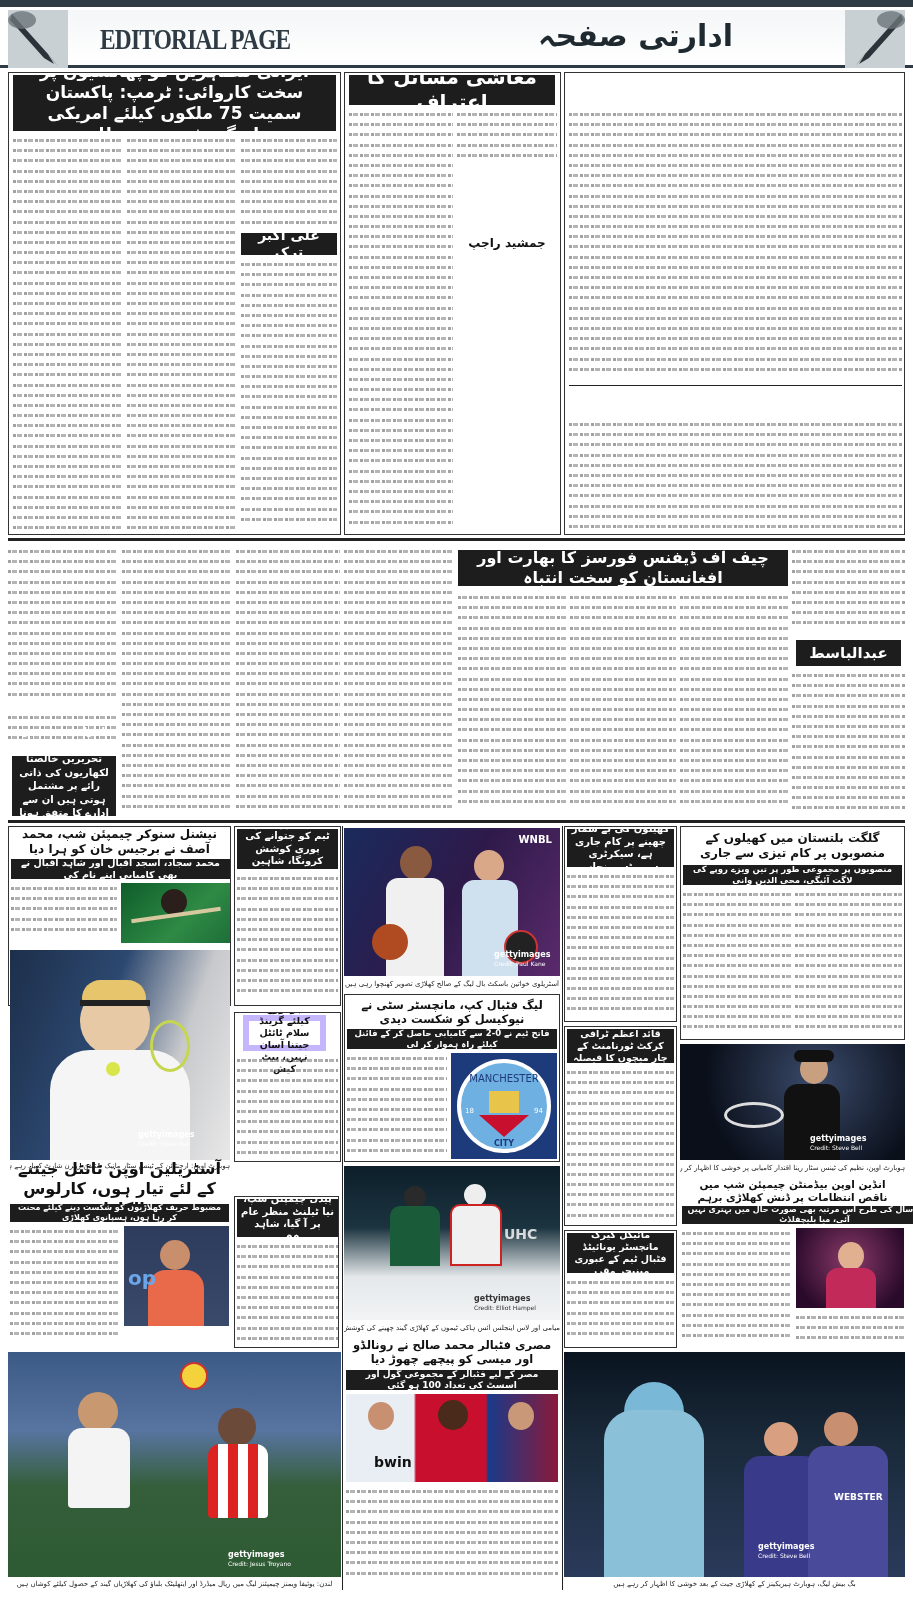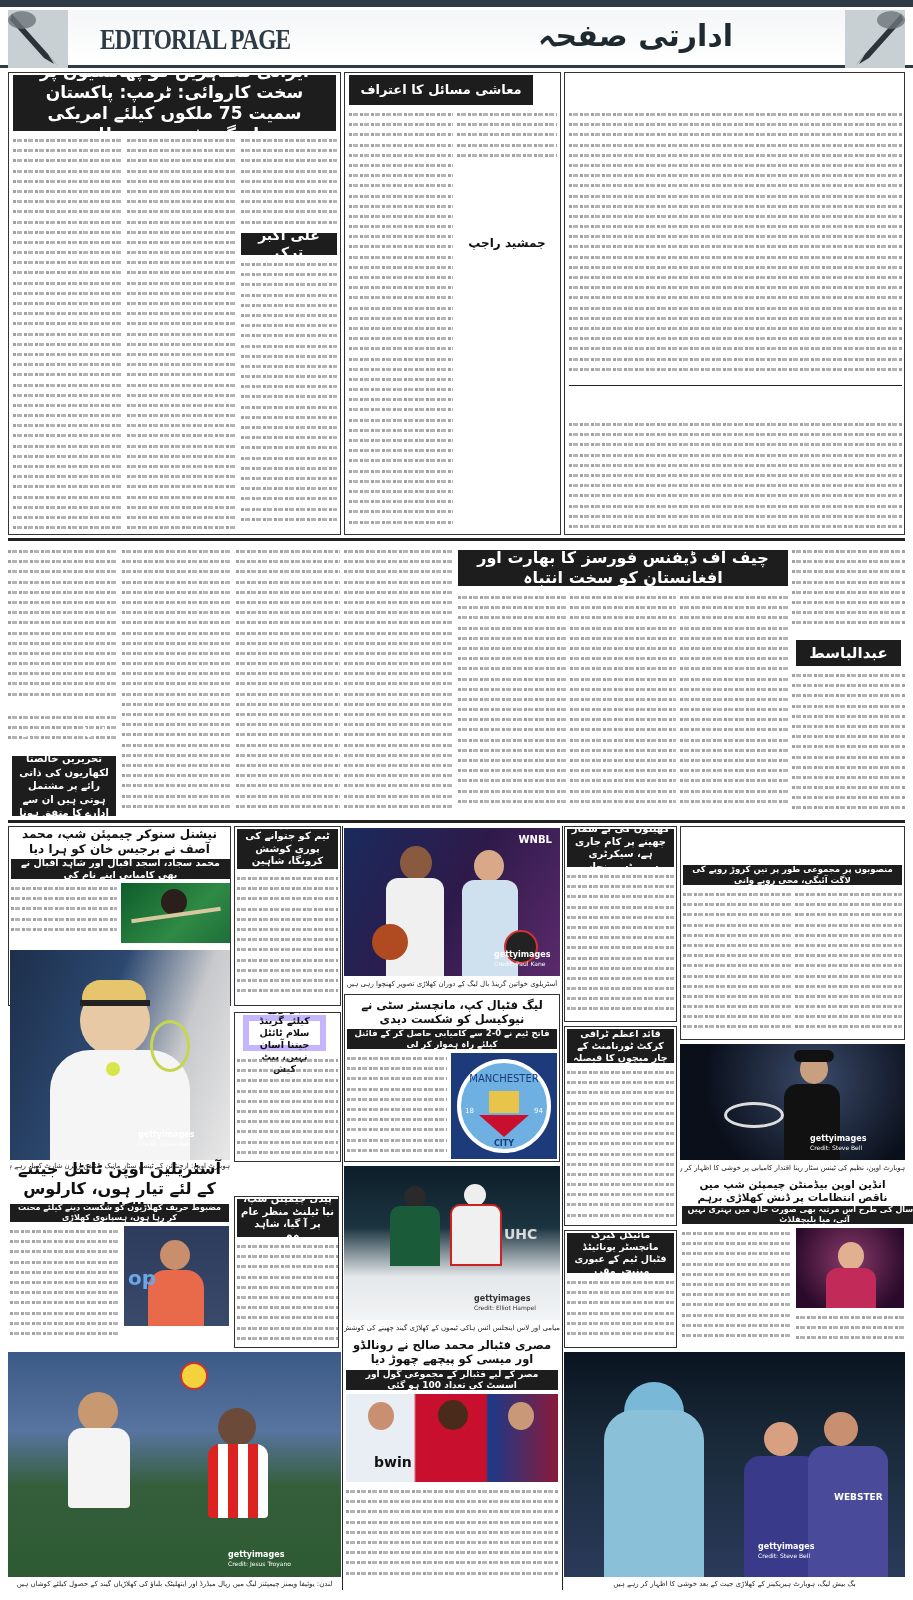--- a/index.html
+++ b/index.html
@@ -164,21 +164,21 @@
       <span class="line"></span>
       <span class="line"></span>
       <span class="line"></span>
       <span class="line"></span>
       <span class="line"></span>
       <span class="line"></span>
     </div>
 </div>
 
 <div class="box" style="left:344px;top:72px;width:217px;height:463px">
-  <div class="hd" style="left:4px;top:2px;width:184px;height:30px;font-size:13px">معاشی مسائل کا اعتراف</div>
+  <div class="hd" style="left:4px;top:2px;width:206px;height:30px;font-size:20px">معاشی مسائل کا اعتراف</div>
   <div class="txt" style="left:112px;top:36px;width:100px;height:52px">
       <span class="line"></span>
       <span class="line"></span>
       <span class="line"></span>
       <span class="line"></span>
       <span class="line"></span>
     </div>
   <div class="hd" style="left:112px;top:160px;width:100px;height:20px;font-size:12px;background:#fff;color:#111">جمشید راجپ</div>
   <div class="txt" style="left:4px;top:36px;width:104px;height:424px">
       <span class="line"></span>
@@ -591,21 +591,21 @@
 <div class="photo" style="left:344px;top:828px;width:216px;height:148px;background:linear-gradient(120deg,#1a2a5c,#2e1a4a 50%,#5b2a6c)">
   <div style="position:absolute;right:8px;top:6px;color:#fff;font-size:10px;font-weight:bold">WNBL</div>
   <div style="position:absolute;left:56px;top:18px;width:32px;height:34px;border-radius:50%;background:#8a5a40"></div>
   <div style="position:absolute;left:42px;top:50px;width:58px;height:98px;background:#f0f0f0;border-radius:12px 12px 0 0"></div>
   <div style="position:absolute;left:28px;top:96px;width:36px;height:36px;border-radius:50%;background:#b04a20"></div>
   <div style="position:absolute;left:130px;top:22px;width:30px;height:32px;border-radius:50%;background:#d8a888"></div>
   <div style="position:absolute;left:118px;top:52px;width:56px;height:96px;background:#cfe0ef;border-radius:12px 12px 0 0"></div>
   <div style="position:absolute;left:160px;top:102px;width:34px;height:34px;border-radius:50%;background:#222;border:2px solid #c33"></div>
   <div class="credit" style="left:150px;top:122px"><span>gettyimages</span><small>Credit: Paul Kane</small></div>
 </div>
-<div class="caption" style="left:344px;top:980px;width:216px;height:10px">آسٹریلوی خواتین گرینڈ بال لیگ کے دوران کھلاڑی تصویر کھنچوا رہی ہیں</div>
+<div class="caption" style="left:344px;top:980px;width:216px;height:10px">آسٹریلوی خواتین باسکٹ بال لیگ کے صالح کھلاڑی تصویر کھنچوا رہی ہیں</div>
 
 <div class="box" style="left:344px;top:994px;width:216px;height:168px">
   <div class="hd white" style="left:0;top:2px;width:214px;height:30px;font-size:11.5px;border:none">لیگ فٹبال کپ، مانچسٹر سٹی نے نیوکیسل کو شکست دیدی</div>
   <div class="hd" style="left:2px;top:34px;width:210px;height:20px;font-size:8.5px">فاتح ٹیم نے 0-2 سے کامیابی حاصل کر کے فائنل کیلئے راہ ہموار کر لی</div>
   <div class="txt" style="left:2px;top:58px;width:100px;height:106px">
       <span class="line"></span>
       <span class="line"></span>
       <span class="line"></span>
       <span class="line"></span>
       <span class="line"></span>
@@ -670,21 +670,22 @@
       <span class="line"></span>
       <span class="line"></span>
       <span class="line"></span>
       <span class="line"></span>
       <span class="line"></span>
       <span class="line"></span>
     </div>
 </div>
 
 <div class="box" style="left:680px;top:826px;width:225px;height:214px">
-  <div class="hd" style="left:2px;top:38px;width:219px;height:20px;font-size:8.5px">منصوبوں پر مجموعی طور پر تین کروڑ روپے کی لاگت آئیگی، محی روپے وانی</div>
+  <div class="hd white" style="left:0;top:4px;width:223px;height:30px;font-size:12px;border:none">گلگت بلتستان میں کھیلوں کے منصوبوں پر کام تیزی سے جاری</div>
+  <div class="hd" style="left:2px;top:38px;width:219px;height:20px;font-size:8.5px">منصوبوں پر مجموعی طور پر تین ویزے روپے کی لاگت آئیگی، محی الدین وانی</div>
   <div class="txt" style="left:114px;top:62px;width:107px;height:148px">
       <span class="line"></span>
       <span class="line"></span>
       <span class="line"></span>
       <span class="line"></span>
       <span class="line"></span>
       <span class="line"></span>
       <span class="line"></span>
       <span class="line"></span>
       <span class="line"></span>

